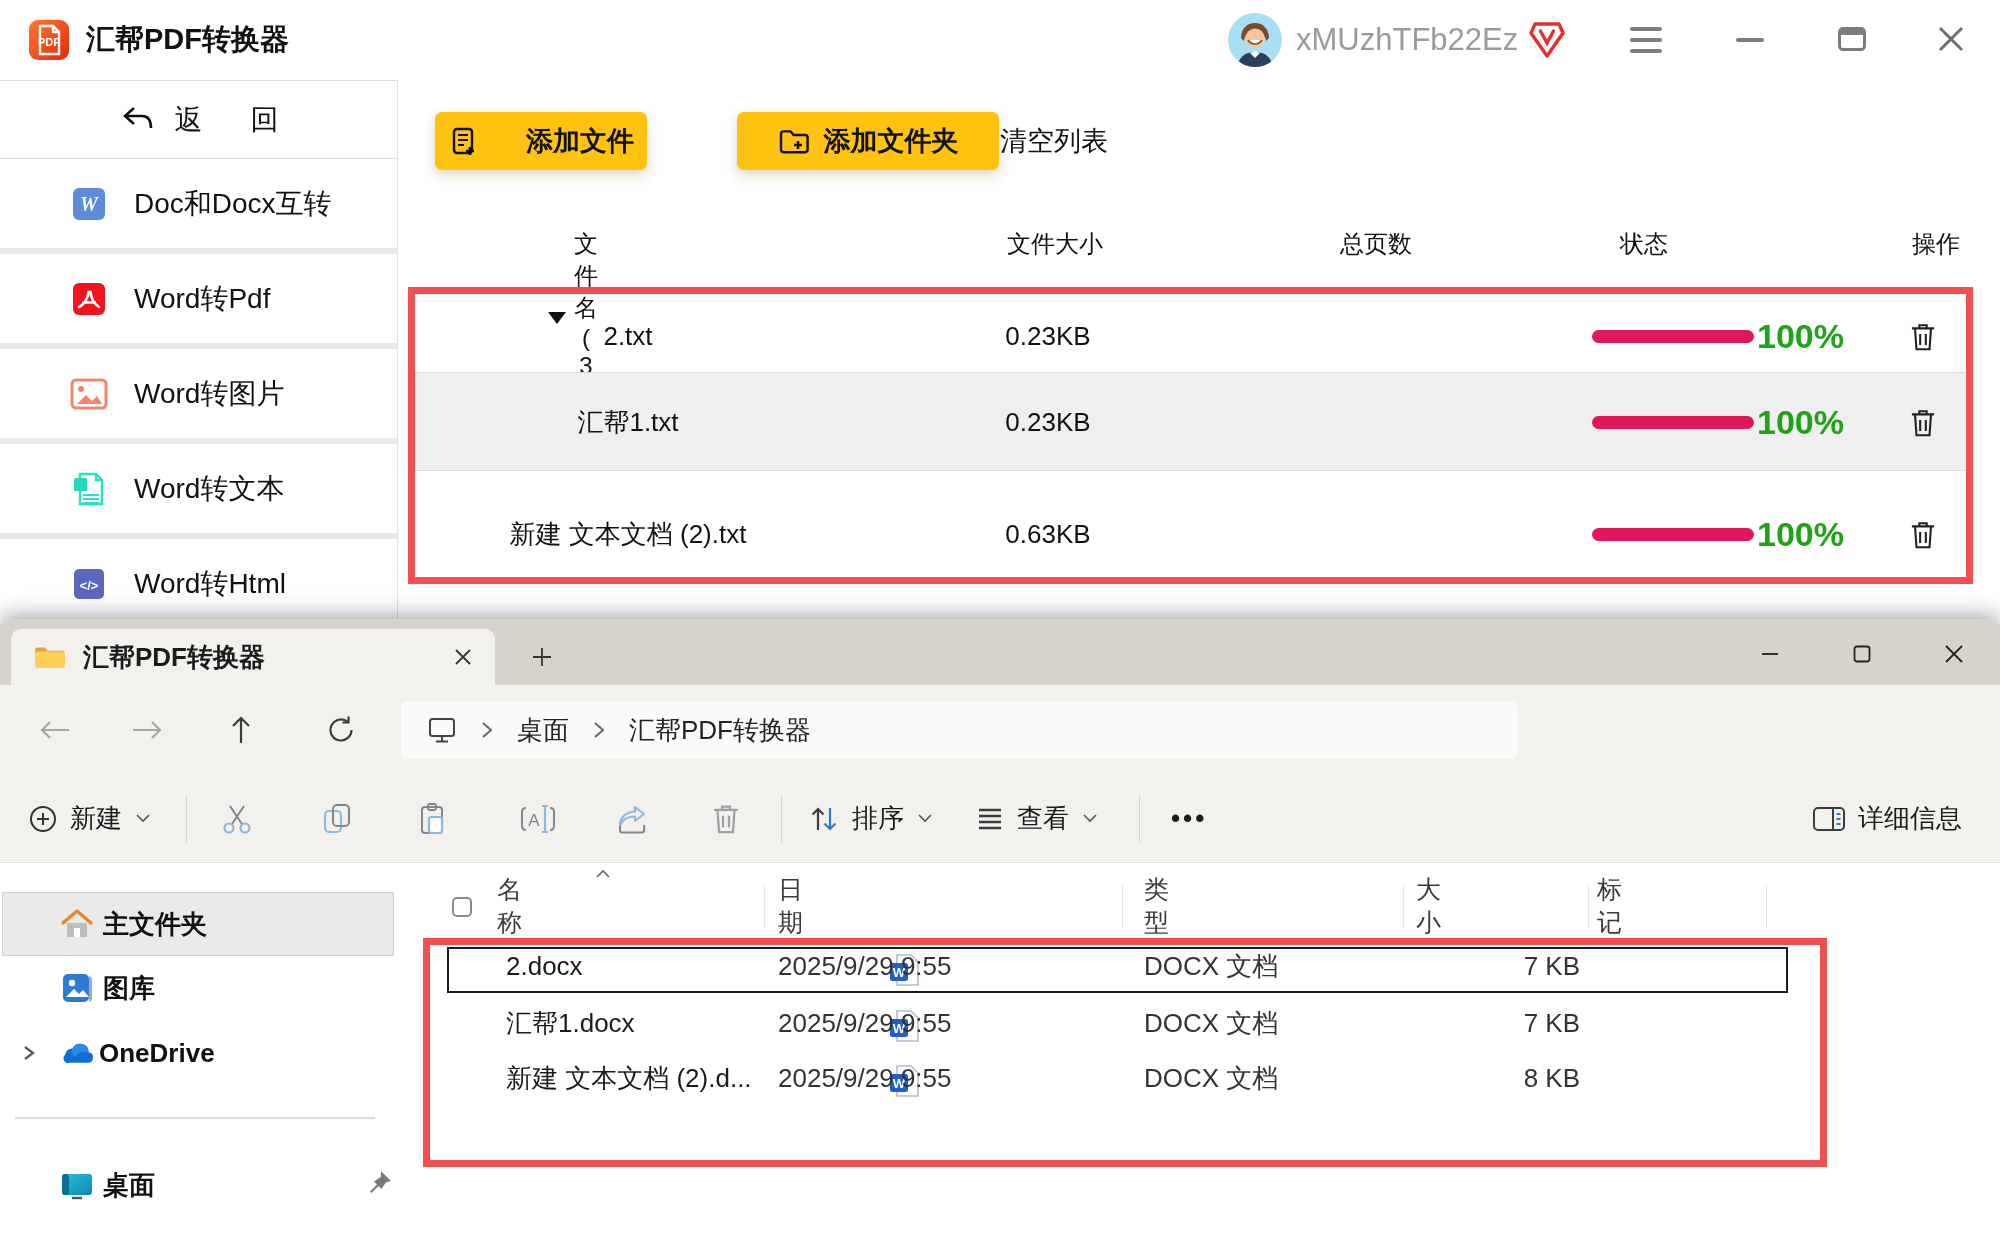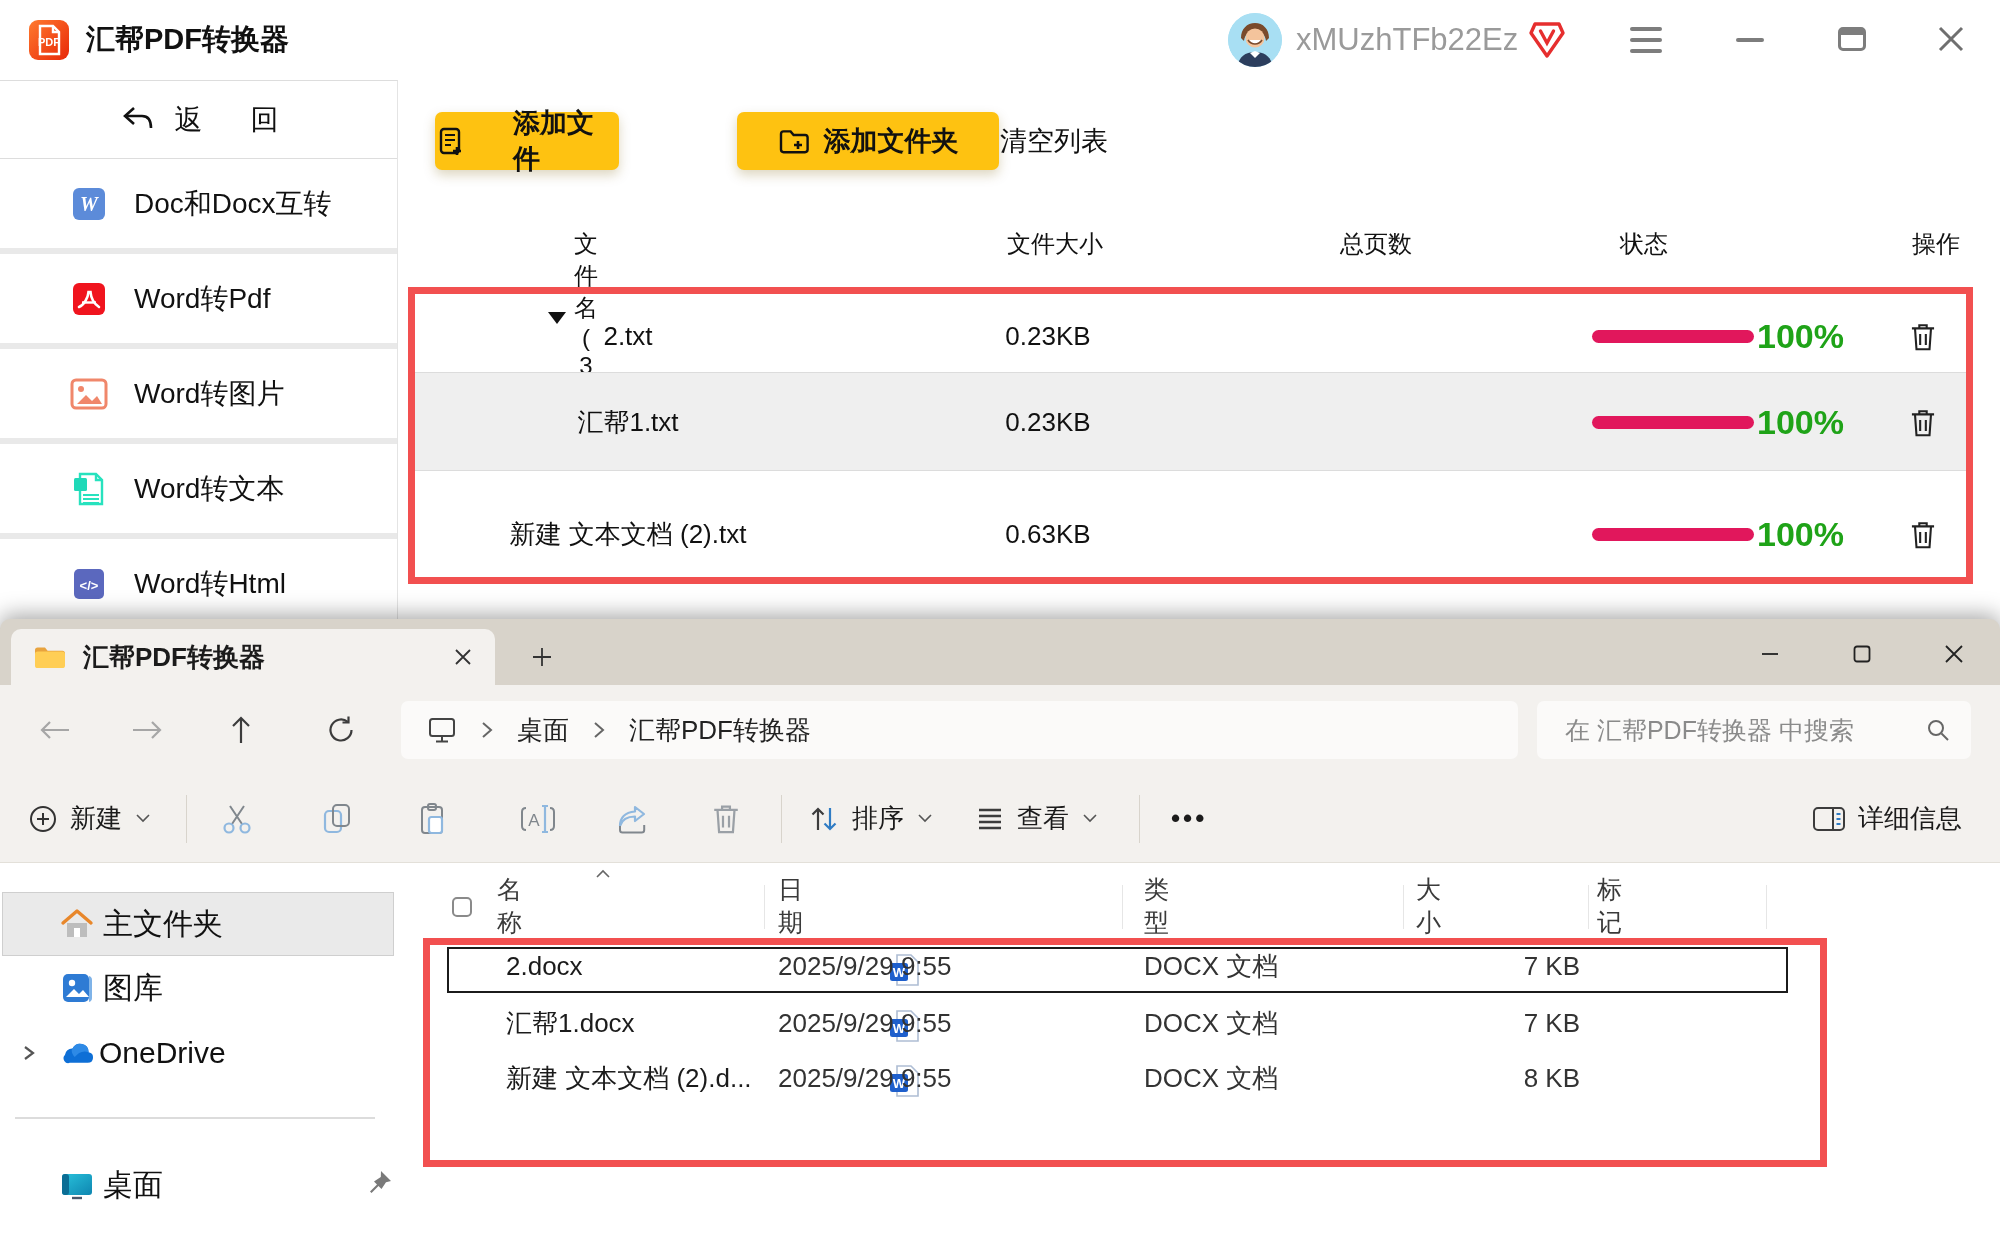--- a/index.html
+++ b/index.html
@@ -87,21 +87,21 @@
     border-bottom:1px solid #E3E0D9;font-size:26px;color:#1b1b1b;}
   .tb{position:absolute;top:0;height:87px;display:flex;align-items:center;gap:12px;cursor:pointer;}
   .tb-sep{position:absolute;top:20px;width:1px;height:48px;background:#D8D4CC;}
   .caret{margin-left:2px;display:inline-flex;}
 
   .ex-content{position:absolute;left:0;top:244px;width:2000px;height:371px;background:#fff;
     overflow:hidden;border-radius:0;}
   .sb-sel{position:absolute;left:2px;top:29px;width:392px;height:64px;background:#EAEAEA;
     border:1px solid #CFCFCF;}
   .sb-item{position:absolute;left:0;width:395px;height:56px;display:flex;align-items:center;
-    font-size:30px;color:#111;cursor:pointer;}
+    font-size:26px;color:#111;cursor:pointer;font-weight:bold;}
   .sb-item .ic{position:absolute;left:60px;width:34px;height:34px;display:flex;align-items:center;justify-content:center;}
   .sb-item .lbl{position:absolute;left:103px;}
   .sb-chev{position:absolute;left:22px;width:20px;height:20px;display:flex;align-items:center;}
   .sb-div{position:absolute;left:15px;width:360px;height:2px;background:#DCDCDC;}
   .sb-pin{position:absolute;left:364px;top:11px;width:32px;height:32px;}
 
   .fl-head{position:absolute;top:20px;height:46px;font-size:25px;color:#3a3a3a;}
   .fl-col{position:absolute;top:0;height:46px;display:flex;align-items:center;}
   .col-div{position:absolute;top:22px;width:1px;height:44px;background:#E6E6E6;}
   .fl-check{position:absolute;left:452px;top:34px;width:20px;height:20px;border:2px solid #8a8a8a;
@@ -221,21 +221,21 @@
         <span class="icnbox">
           <svg width="36" height="36" viewBox="0 0 36 36">
             <rect x="3" y="3" width="30" height="30" rx="5" fill="#5B68BE"></rect>
             <text x="18" y="24" text-anchor="middle" font-size="13" font-weight="bold" fill="#fff" font-family="Liberation Sans, sans-serif">&lt;/&gt;</text>
           </svg>
         </span>
         <span class="lbl">Word转Html</span>
       </div>
     </div>
 
-    <div class="cv-btn" style="left:435px;width:184px;gap:48px;">
+    <div class="cv-btn" style="left:435px;width:212px;gap:48px;">
       <span>
         <svg width="30" height="30" viewBox="0 0 30 30">
           <rect x="6" y="3" width="18" height="24" rx="3" fill="none" stroke="#111" stroke-width="2.4"></rect>
           <path d="M10 9h10M10 14h10M10 19h6" stroke="#111" stroke-width="2.2"></path>
           <path d="M22 21v8M18 25h8" stroke="#111" stroke-width="2.6"></path>
         </svg>
       </span>
       <span>添加文件</span>
     </div>
     <div class="cv-btn" style="left:737px;width:262px;">
@@ -374,29 +374,20 @@
               <path d="M2 2l8 7-8 7" fill="none" stroke="#666" stroke-width="2"></path>
             </svg>
         </span>
         <span>桌面</span>
         <span>
           <svg width="12" height="18" viewBox="0 0 12 18">
               <path d="M2 2l8 7-8 7" fill="none" stroke="#666" stroke-width="2"></path>
             </svg>
         </span>
         <span>汇帮PDF转换器</span>
-      </div>
-      <div class="searchbox">
-        <input value="" placeholder="在 汇帮PDF转换器 中搜索" style="">
-        <span>
-          <svg width="26" height="26" viewBox="0 0 26 26">
-            <circle cx="11" cy="11" r="7" fill="none" stroke="#666" stroke-width="2"></circle>
-            <path d="M16.5 16.5L23 23" stroke="#666" stroke-width="2"></path>
-          </svg>
-        </span>
       </div>
     </div>
 
     <div class="ex-toolbar">
       <div class="tb" style="left:28px;">
         <span>
           <svg width="30" height="30" viewBox="0 0 30 30">
             <circle cx="15" cy="15" r="12" fill="none" stroke="#333" stroke-width="2"></circle>
             <path d="M15 9v12M9 15h12" stroke="#333" stroke-width="2"></path>
           </svg>

